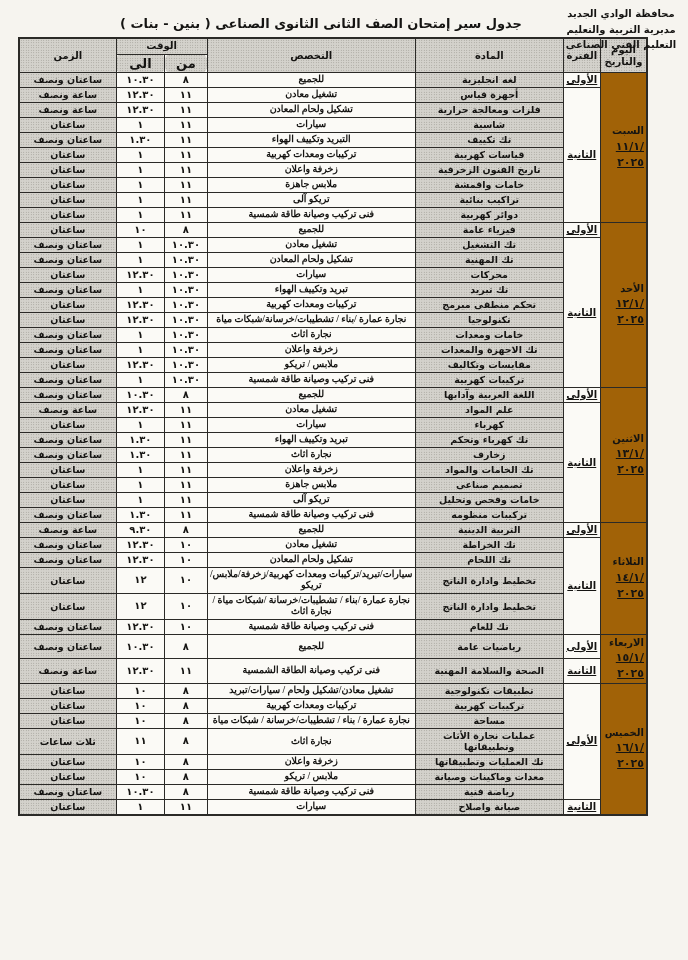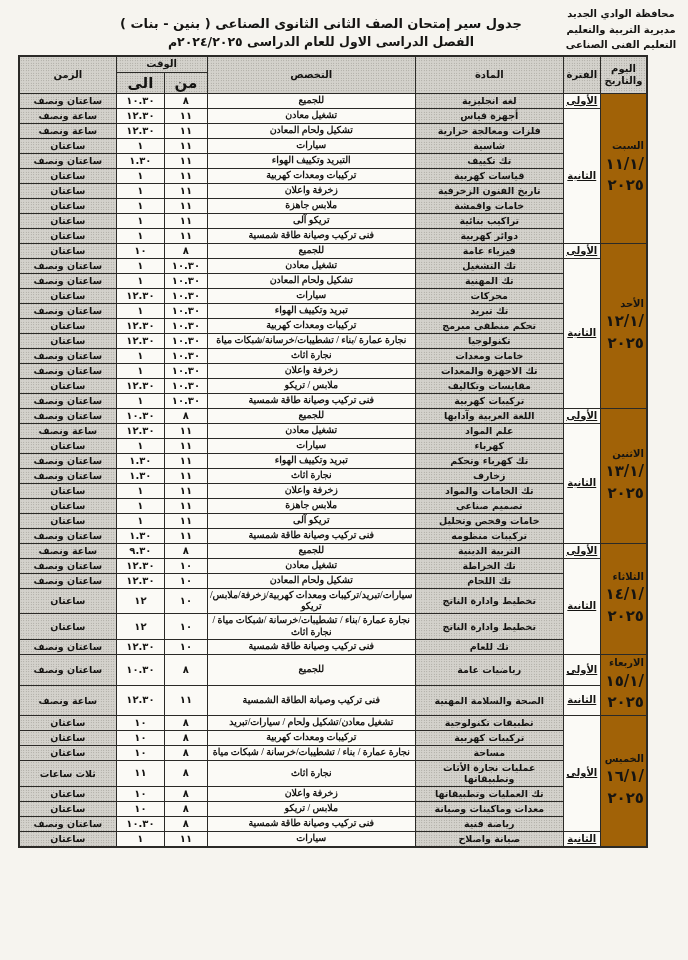--- a/index.html
+++ b/index.html
@@ -48,48 +48,47 @@
   }
   .schedule th, .schedule td {
     border: 1px solid #2b2a27;
     padding: 1px 2px;
     vertical-align: middle;
     line-height: 1.2;
     height: 15px;
     overflow: hidden;
   }
   .schedule thead tr.h1 th { height: 16px; font-size: 10px; }
-  .schedule thead tr.h2 th { height: 13px; font-size: 15px; }
+  .schedule thead tr.h2 th { height: 13px; font-size: 13px; border-radius: 6px; }
   .shaded {
     background-color: #d4d2cc;
     background-image: radial-gradient(#97948d 0.5px, rgba(0,0,0,0) 0.6px);
     background-size: 2.5px 2.5px;
   }
   td.day-cell { font-size: 10px; line-height: 1.45; background: #a16207; text-align: right; }
-  td.day-cell .date-line { font-size: 15px; }
+  td.day-cell .date-line { font-size: 11px; text-decoration: underline; }
   td.period-cell { font-size: 10px; background: #fbfaf6; text-decoration: underline; }
   td.subject-cell { font-size: 9.5px; }
   td.spec-cell { font-size: 9.5px; font-family: Liberation Serif, serif; }
   td.time-cell { font-size: 10px; }
   td.duration-cell { font-size: 9.5px; }
 </style>
 </head>
 <body>
 
 <div class="page">
 
   <div class="letterhead">
     <div>محافظة الوادي الجديد</div>
     <div>مديرية التربية والتعليم</div>
     <div>التعليم الفنى الصناعى</div>
   </div>
 
   <div class="titles">
     <div class="title-line1">جدول سير إمتحان الصف الثانى الثانوى الصناعى ( بنين - بنات )</div>
-    <div class="title-line2">الفصل الدراسى الاول للعام الدراسى ٢٠٢٤/٢٠٢٥م</div>
   </div>
 
   <table class="schedule">
     <colgroup>
       <col style="width:46px">
       <col style="width:37px">
       <col style="width:146px">
       <col style="width:206px">
       <col style="width:42px">
       <col style="width:48px">

